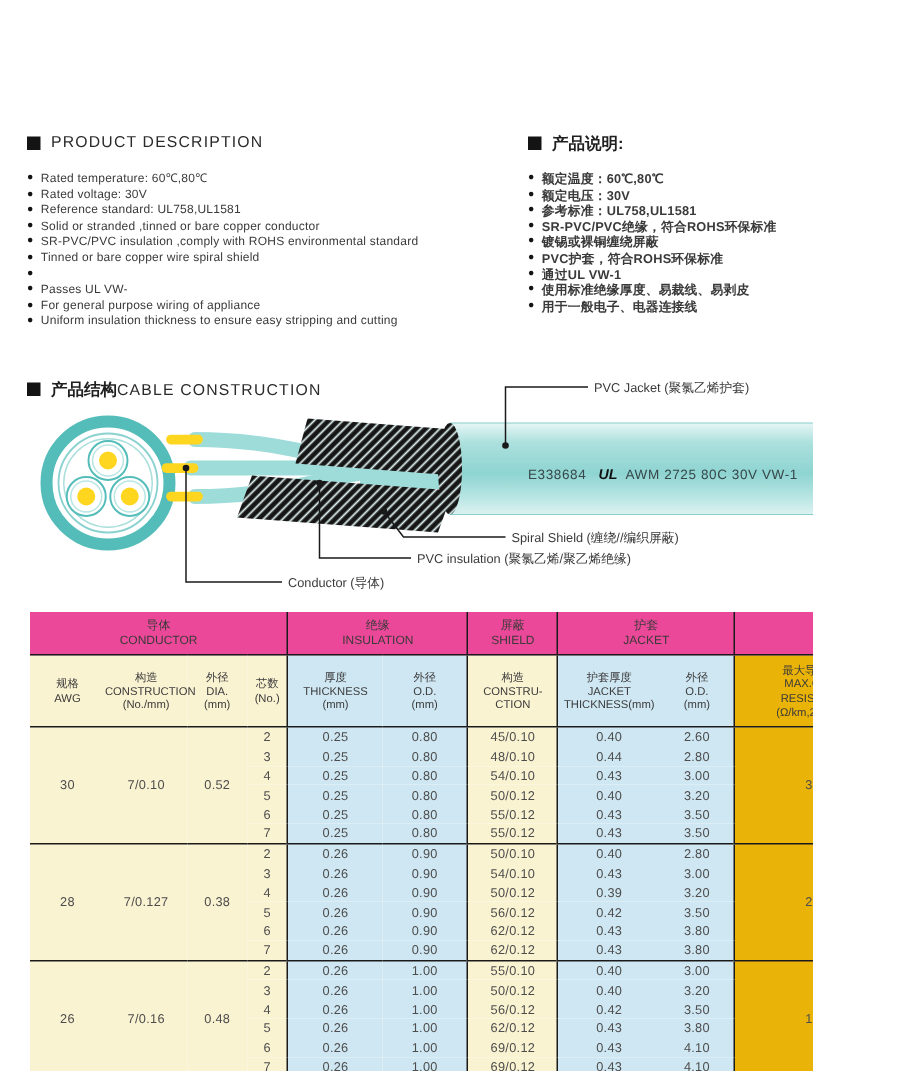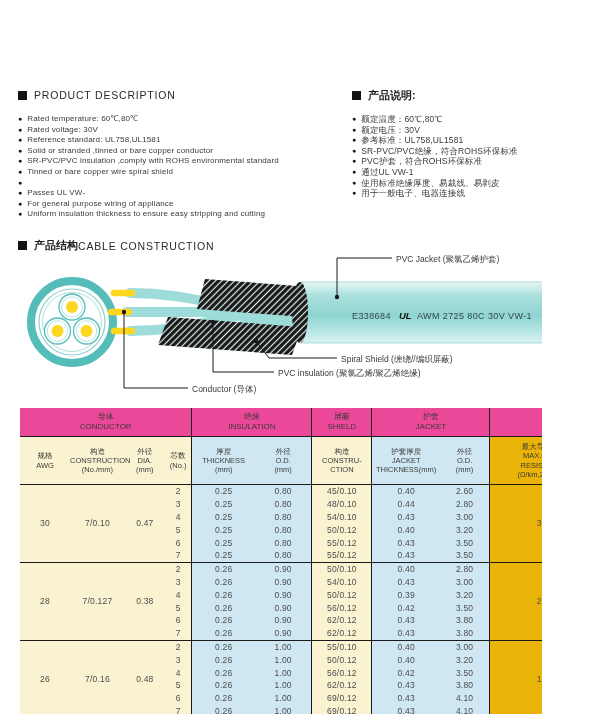--- a/index.html
+++ b/index.html
@@ -12,21 +12,21 @@
   .sq { display:inline-block; width:9px; height:9px; background:#141414; margin-right:7px; flex:0 0 auto; }
   .head-en { font-size:10.5px; letter-spacing:0.8px; color:#2a2a2a; font-weight:400; white-space:nowrap; }
   .head-cn { font-size:11px; font-weight:700; color:#1f1f1f; white-space:nowrap; }
   .head-gap { }
 
   
   ul.bullets { list-style:none; margin:0; padding:0; position:absolute; }
   ul.bullets li { display:flex; align-items:flex-start; height:10.6px; }
   ul.bullets .dot { font-size:7px; line-height:10.6px; color:#141414; margin-right:5px; flex:0 0 auto; }
   ul.bullets .btxt { font-size:8px; line-height:10.6px; color:#3a3a3a; white-space:nowrap; letter-spacing:0.15px; }
-  ul.bullets.cn .btxt { font-size:8.5px; }
+  ul.bullets.cn .btxt { font-size:8.5px;font-weight:bold; }
 
   
   svg.diagram { position:absolute; left:0; top:245px; }
   .callout-text { font-size:8.5px; fill:#3a3a3a; }
   .marking-text { font-size:9px; fill:#37474a; letter-spacing:0.4px; }
   .ul-mark { font-size:9.5px; font-weight:700; font-style:italic; fill:#111; }
 
   
   table.spec { position:absolute; left:20px; top:408px; width:578px; border-collapse:collapse; table-layout:fixed; }
   table.spec th, table.spec td { padding:0; text-align:center; vertical-align:middle; font-weight:400; }
@@ -106,37 +106,41 @@
       <li>
         <span class="dot">●</span>
         <span class="btxt">参考标准：UL758,UL1581</span>
       </li>
       <li>
         <span class="dot">●</span>
         <span class="btxt">SR-PVC/PVC绝缘，符合ROHS环保标准</span>
       </li>
       <li>
         <span class="dot">●</span>
+        <span class="btxt">镀锡或裸铜缠绕屏蔽</span>
+      </li>
+      <li>
+        <span class="dot">●</span>
         <span class="btxt">PVC护套，符合ROHS环保标准</span>
       </li>
       <li>
         <span class="dot">●</span>
         <span class="btxt">通过UL VW-1</span>
       </li>
       <li>
         <span class="dot">●</span>
         <span class="btxt">使用标准绝缘厚度、易裁线、易剥皮</span>
       </li>
       <li>
         <span class="dot">●</span>
         <span class="btxt">用于一般电子、电器连接线</span>
       </li>
     </ul>
 
-  <h2 class="sec-head" style="left:18px; top:238px;">
+  <h2 class="sec-head" style="left:18px; top:252px;">
     <span class="sq"></span>
     <span class="head-cn">产品结构</span>
     <span class="head-en head-gap">CABLE CONSTRUCTION</span>
   </h2>
 
   <svg class="diagram" width="603" height="170" viewBox="0 0 603 170">
     <defs>
       <linearGradient id="jacketGrad" x1="0" y1="0" x2="0" y2="1">
         <stop offset="0" stop-color="#e6f6f5"></stop>
         <stop offset="0.22" stop-color="#abe0dd"></stop>
@@ -299,21 +303,21 @@
             <div>MAX.COND.</div>
             <div>RESISTANCE</div>
             <div>(Ω/km,20℃,DC)</div>
           </th>
         </tr>
       </thead>
       <tbody>
         <tr>
           <td class="bg-yellow" rowspan="6">30</td>
           <td class="bg-yellow" rowspan="6">7/0.10</td>
-          <td class="bg-yellow" rowspan="6">0.47</td>
+          <td class="bg-yellow" rowspan="6">0.52</td>
           <td class="bg-yellow">2</td>
           <td class="bg-blue gb">0.25</td>
           <td class="bg-blue">0.80</td>
           <td class="bg-yellow gb">45/0.10</td>
           <td class="bg-blue gb">0.40</td>
           <td class="bg-blue">2.60</td>
           <td class="bg-white gb" rowspan="6">381</td>
         </tr>
         <tr>
           <td class="bg-yellow">3</td>

